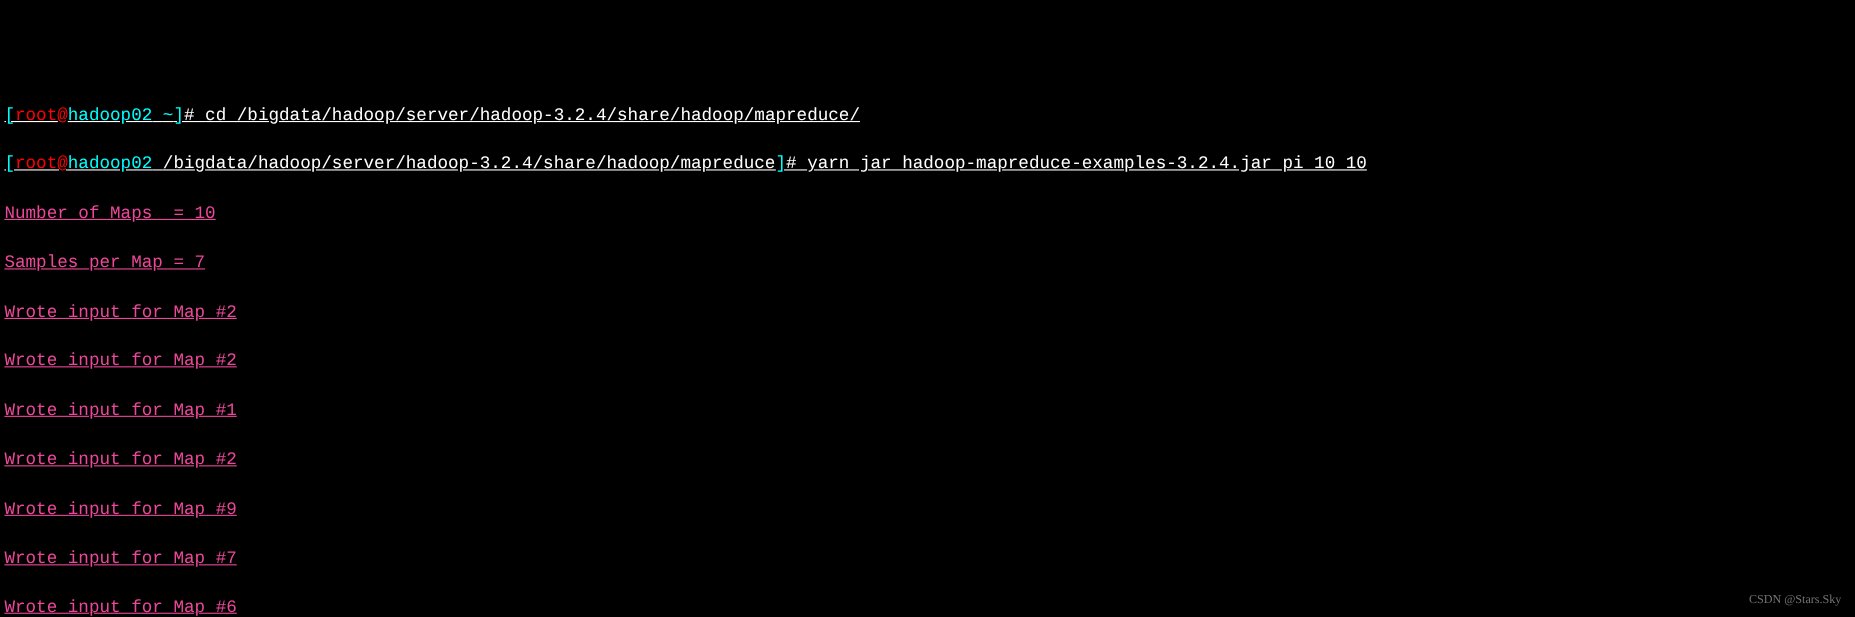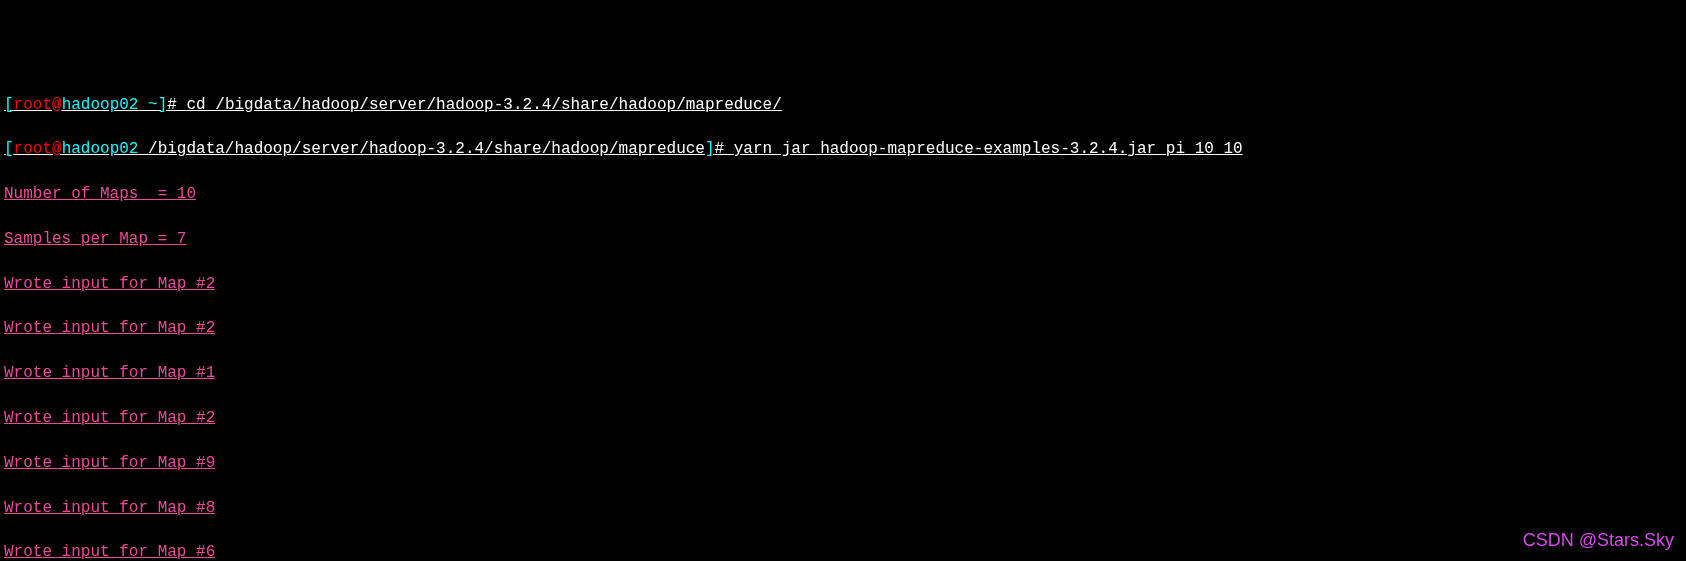--- a/index.html
+++ b/index.html
@@ -48,40 +48,40 @@
     .cmd {
       color: #ffffff;
     }
     .output {
       color: #ec4899;
     }
     .watermark {
       position: absolute;
       bottom: 8px;
       right: 12px;
-      color: #d946ef;
-      font-size: 18px;
-      font-family: Liberation Sans, sans-serif;
+      color: #737373;
+      font-size: 11px;
+      font-family: Liberation Serif, serif;
     }
   </style>
 </head>
 <body>
 
 
 
 <div class="line"><span class="bracket">[</span><span class="user">root</span><span class="at">@</span><span class="host">hadoop02</span><span> </span><span class="path-home">~</span><span class="bracket">]</span><span class="hash"># </span><span class="cmd">cd /bigdata/hadoop/server/hadoop-3.2.4/share/hadoop/mapreduce/</span></div>
 <div class="line"><span class="bracket">[</span><span class="user">root</span><span class="at">@</span><span class="host">hadoop02</span><span> </span><span class="path-dir">/bigdata/hadoop/server/hadoop-3.2.4/share/hadoop/mapreduce</span><span class="bracket">]</span><span class="hash"># </span><span class="cmd">yarn jar hadoop-mapreduce-examples-3.2.4.jar pi 10 10</span></div>
 <div class="line output">Number of Maps  = 10</div>
 <div class="line output">Samples per Map = 7</div>
 <div class="line output">Wrote input for Map #2</div>
 <div class="line output">Wrote input for Map #2</div>
 <div class="line output">Wrote input for Map #1</div>
 <div class="line output">Wrote input for Map #2</div>
 <div class="line output">Wrote input for Map #9</div>
-<div class="line output">Wrote input for Map #8</div>
+<div class="line output">Wrote input for Map #7</div>
 <div class="line output">Wrote input for Map #6</div>
 
 
 
 
 
 
 
 
 

